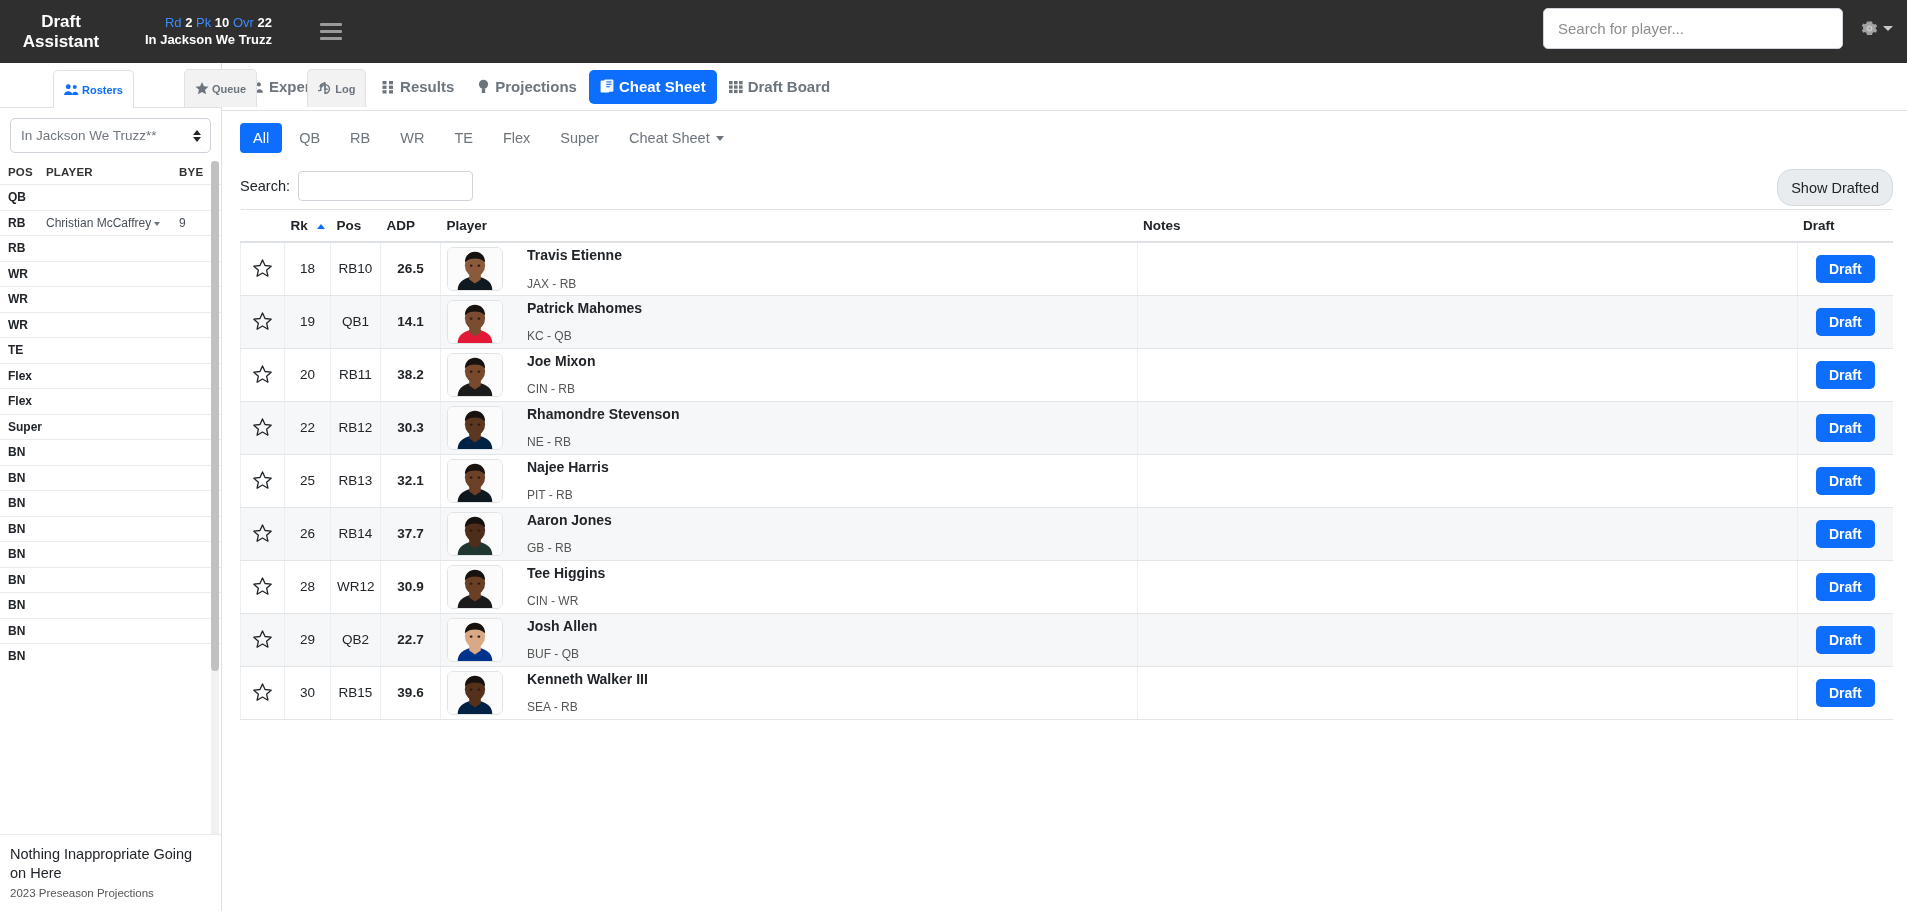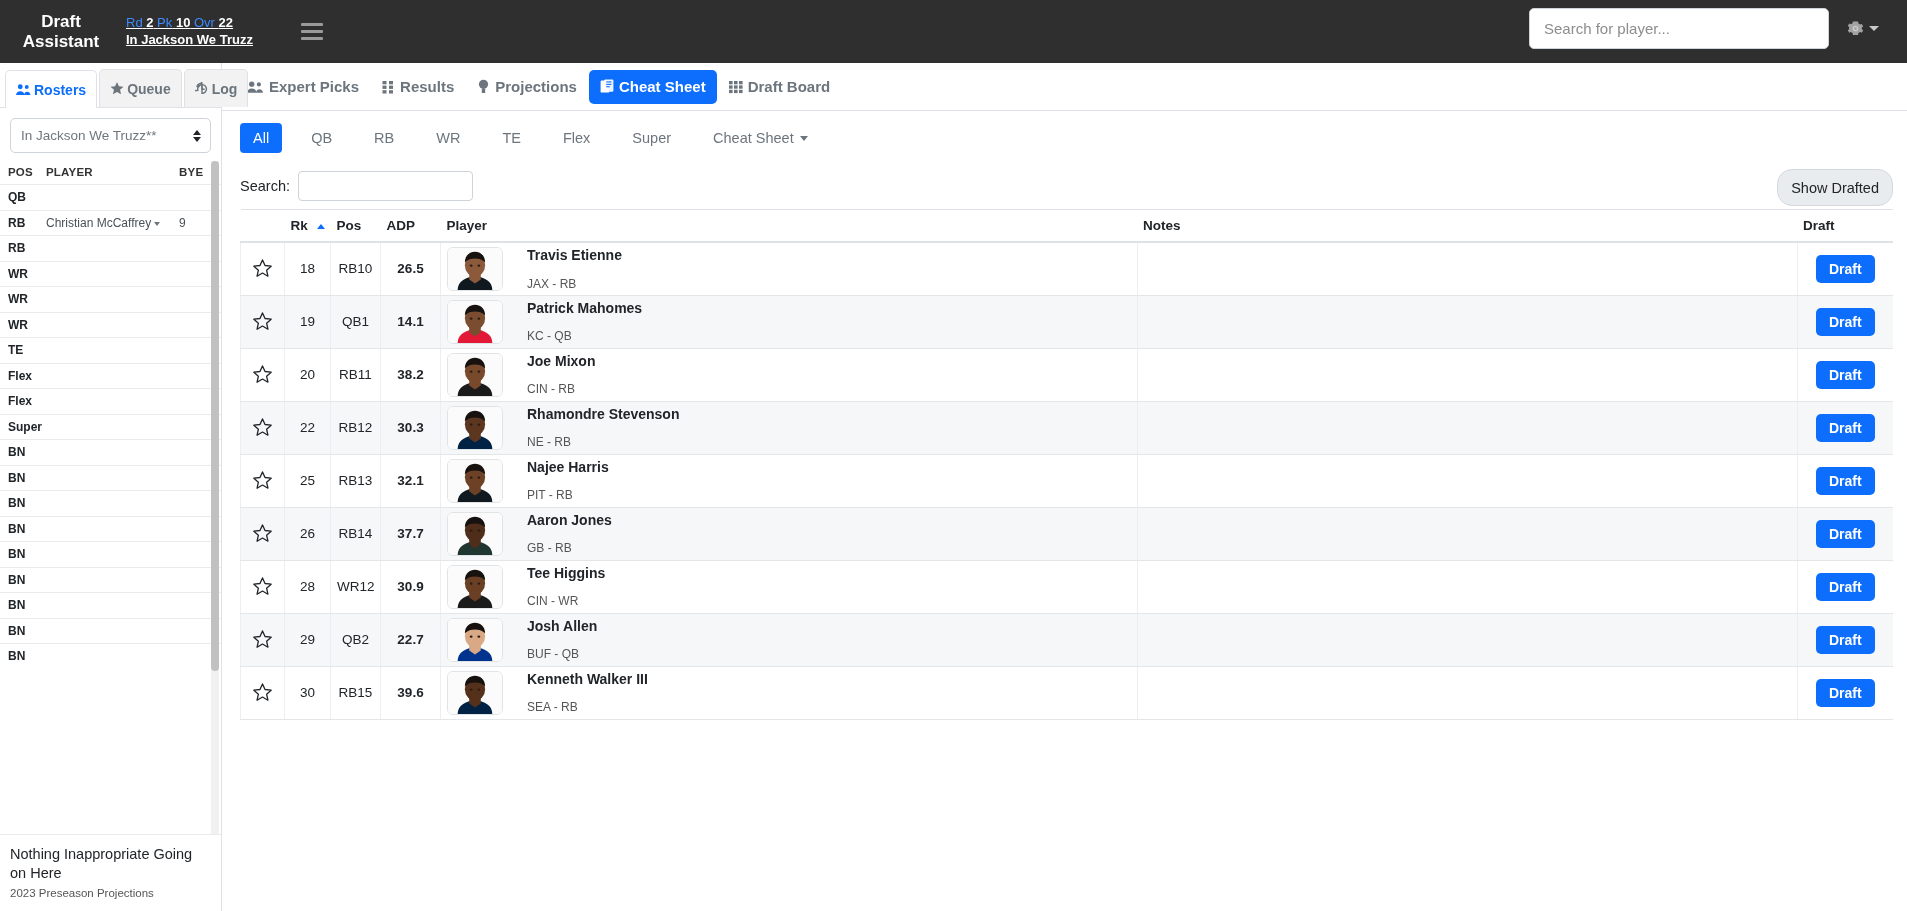--- a/index.html
+++ b/index.html
@@ -27,43 +27,42 @@
     font-weight: bold;
     font-size: 17px;
     line-height: 1.15;
     text-align: center;
     padding-left: 4px;
   }
   .pickinfo {
     color: #fff;
     font-size: 13px;
     line-height: 1.3;
-    text-align: left;
+    text-align: right;
     font-weight: bold;
-    margin-left: 8px;
-    text-decoration: underline;
+    margin-left: 27px;
   }
   .pickinfo .lbl { color: #3d8bfd; font-weight: normal; }
   .pickinfo .val { color: #fff; }
   .pickinfo .team { font-weight: bold; font-size: 13px; }
   .hamburger {
     margin-left: 48px;
     width: 26px; height: 26px;
     display: flex; flex-direction: column;
     justify-content: center; gap: 4px;
     cursor: pointer;
   }
   .hamburger span {
     display: block; height: 3px; width: 22px;
     background: #9a9a9a; border-radius: 1px;
   }
   .topbar-right {
     position: absolute; right: 0; top: 0;
     height: 56px; display: flex; align-items: center;
-    padding-right: 28px;
+    padding-right: 14px;
   }
   .player-search {
     width: 300px; height: 41px;
     border-radius: 5px; border: 1px solid #ced4da;
     background: #fff;
     padding: 0 14px;
     font-size: 15px; color: #495057;
     outline: none;
     font-family: "Liberation Sans", sans-serif;
   }
@@ -97,28 +96,29 @@
     height: 45px;
     border-bottom: 1px solid #dee2e6;
     padding-left: 5px;
     align-items: flex-end;
     background: #fff;
   }
   .side-tab {
     height: 38px;
     padding: 0 10px;
     display: flex; align-items: center; gap: 3px;
-    font-size: 14px; font-weight: bold;
+    font-size: 11px; font-weight: bold;
     border: 1px solid #dee2e6;
     border-bottom: none;
     border-radius: 5px 5px 0 0;
     background: #f2f2f2;
     color: #6c757d;
     cursor: pointer;
     margin-right: 2px;
+    margin-left: 48px;
   }
   .side-tab.active {
     background: #fff;
     color: #0d6efd;
     border-color: #dee2e6;
     position: relative; top: 1px;
   }
   .side-tab svg { display: block; }
 
   .team-select-wrap { padding: 10px 10px 8px 10px; }
@@ -216,21 +216,21 @@
     border-radius: 5px;
     font-size: 15px; font-weight: bold;
     color: #6c757d; cursor: pointer;
   }
   .mtab.active { background: #0d6efd; color: #fff; }
   .mtab svg { display: block; }
 
   .filter-row {
     display: flex; align-items: center;
     padding: 12px 14px 10px 18px;
-    gap: 16px;
+    gap: 4px;
   }
   .fbtn {
     height: 30px; padding: 0 13px;
     display: flex; align-items: center;
     border-radius: 4px;
     font-size: 14.5px; color: #6c757d;
     cursor: pointer; font-weight: normal;
   }
   .fbtn.active { background: #0d6efd; color: #fff; }
   .fbtn .fcaret {

